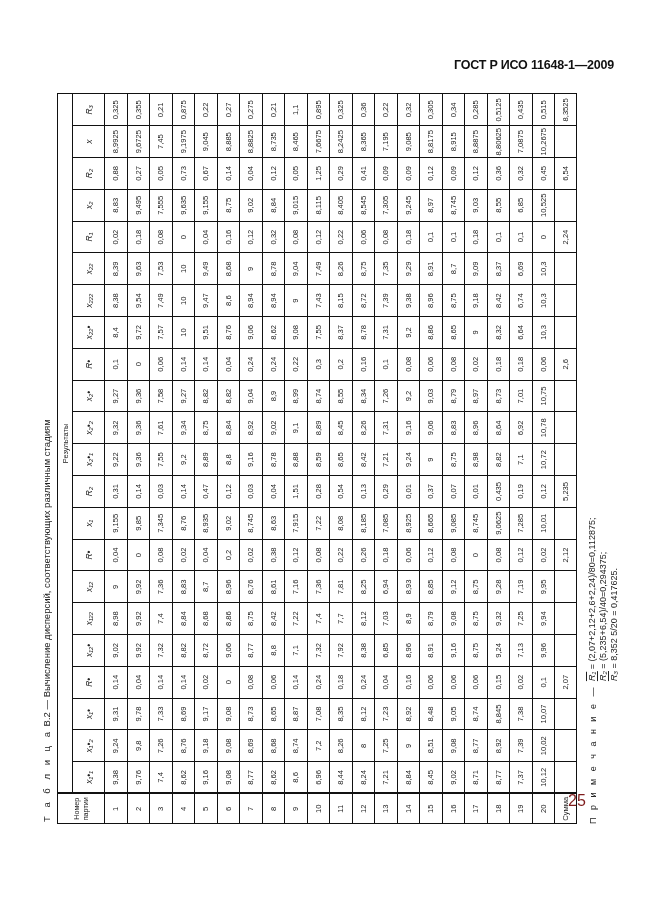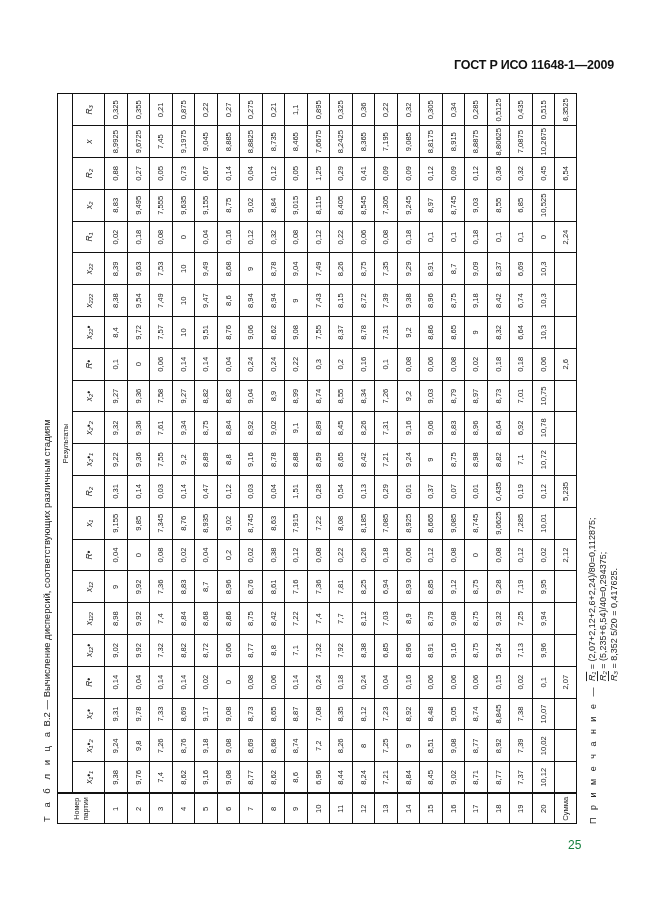--- a/index.html
+++ b/index.html
@@ -1,20 +1,20 @@
 <!DOCTYPE html>
 <html><head>
 <meta charset="utf-8">
 <style>
   html, body { margin:0; padding:0; background:#fff; }
   body { width:646px; height:913px; position:relative; overflow:hidden;
          font-family:"Liberation Sans", sans-serif; color:#222; }
   .doc-header { position:absolute; right:32px; top:58px; font-weight:bold;
                 font-size:12.5px; letter-spacing:-0.2px; color:#111; }
-  .page-number { position:absolute; left:568px; top:838px; font-size:12px; color:#15803d; }
+  .page-number { position:absolute; left:568px; top:792px; font-size:16px; color:#7f1d1d; }
 
   
   .rot { position:absolute; width:724px; height:560px;
          left:37px; top:100px;
          transform-origin: 0 0;
          transform: translate(0, 724px) rotate(-90deg); }
   .title { height:20px; line-height:20px; font-size:9.5px; white-space:nowrap; padding-left:2px; }
   .title .sp { letter-spacing:3px; }
   table.t { border-collapse:collapse; width:724px; table-layout:fixed; font-size:7.6px; }
   table.t td, table.t th { border:0.9px solid #111; text-align:center; padding:0; font-weight:normal;

